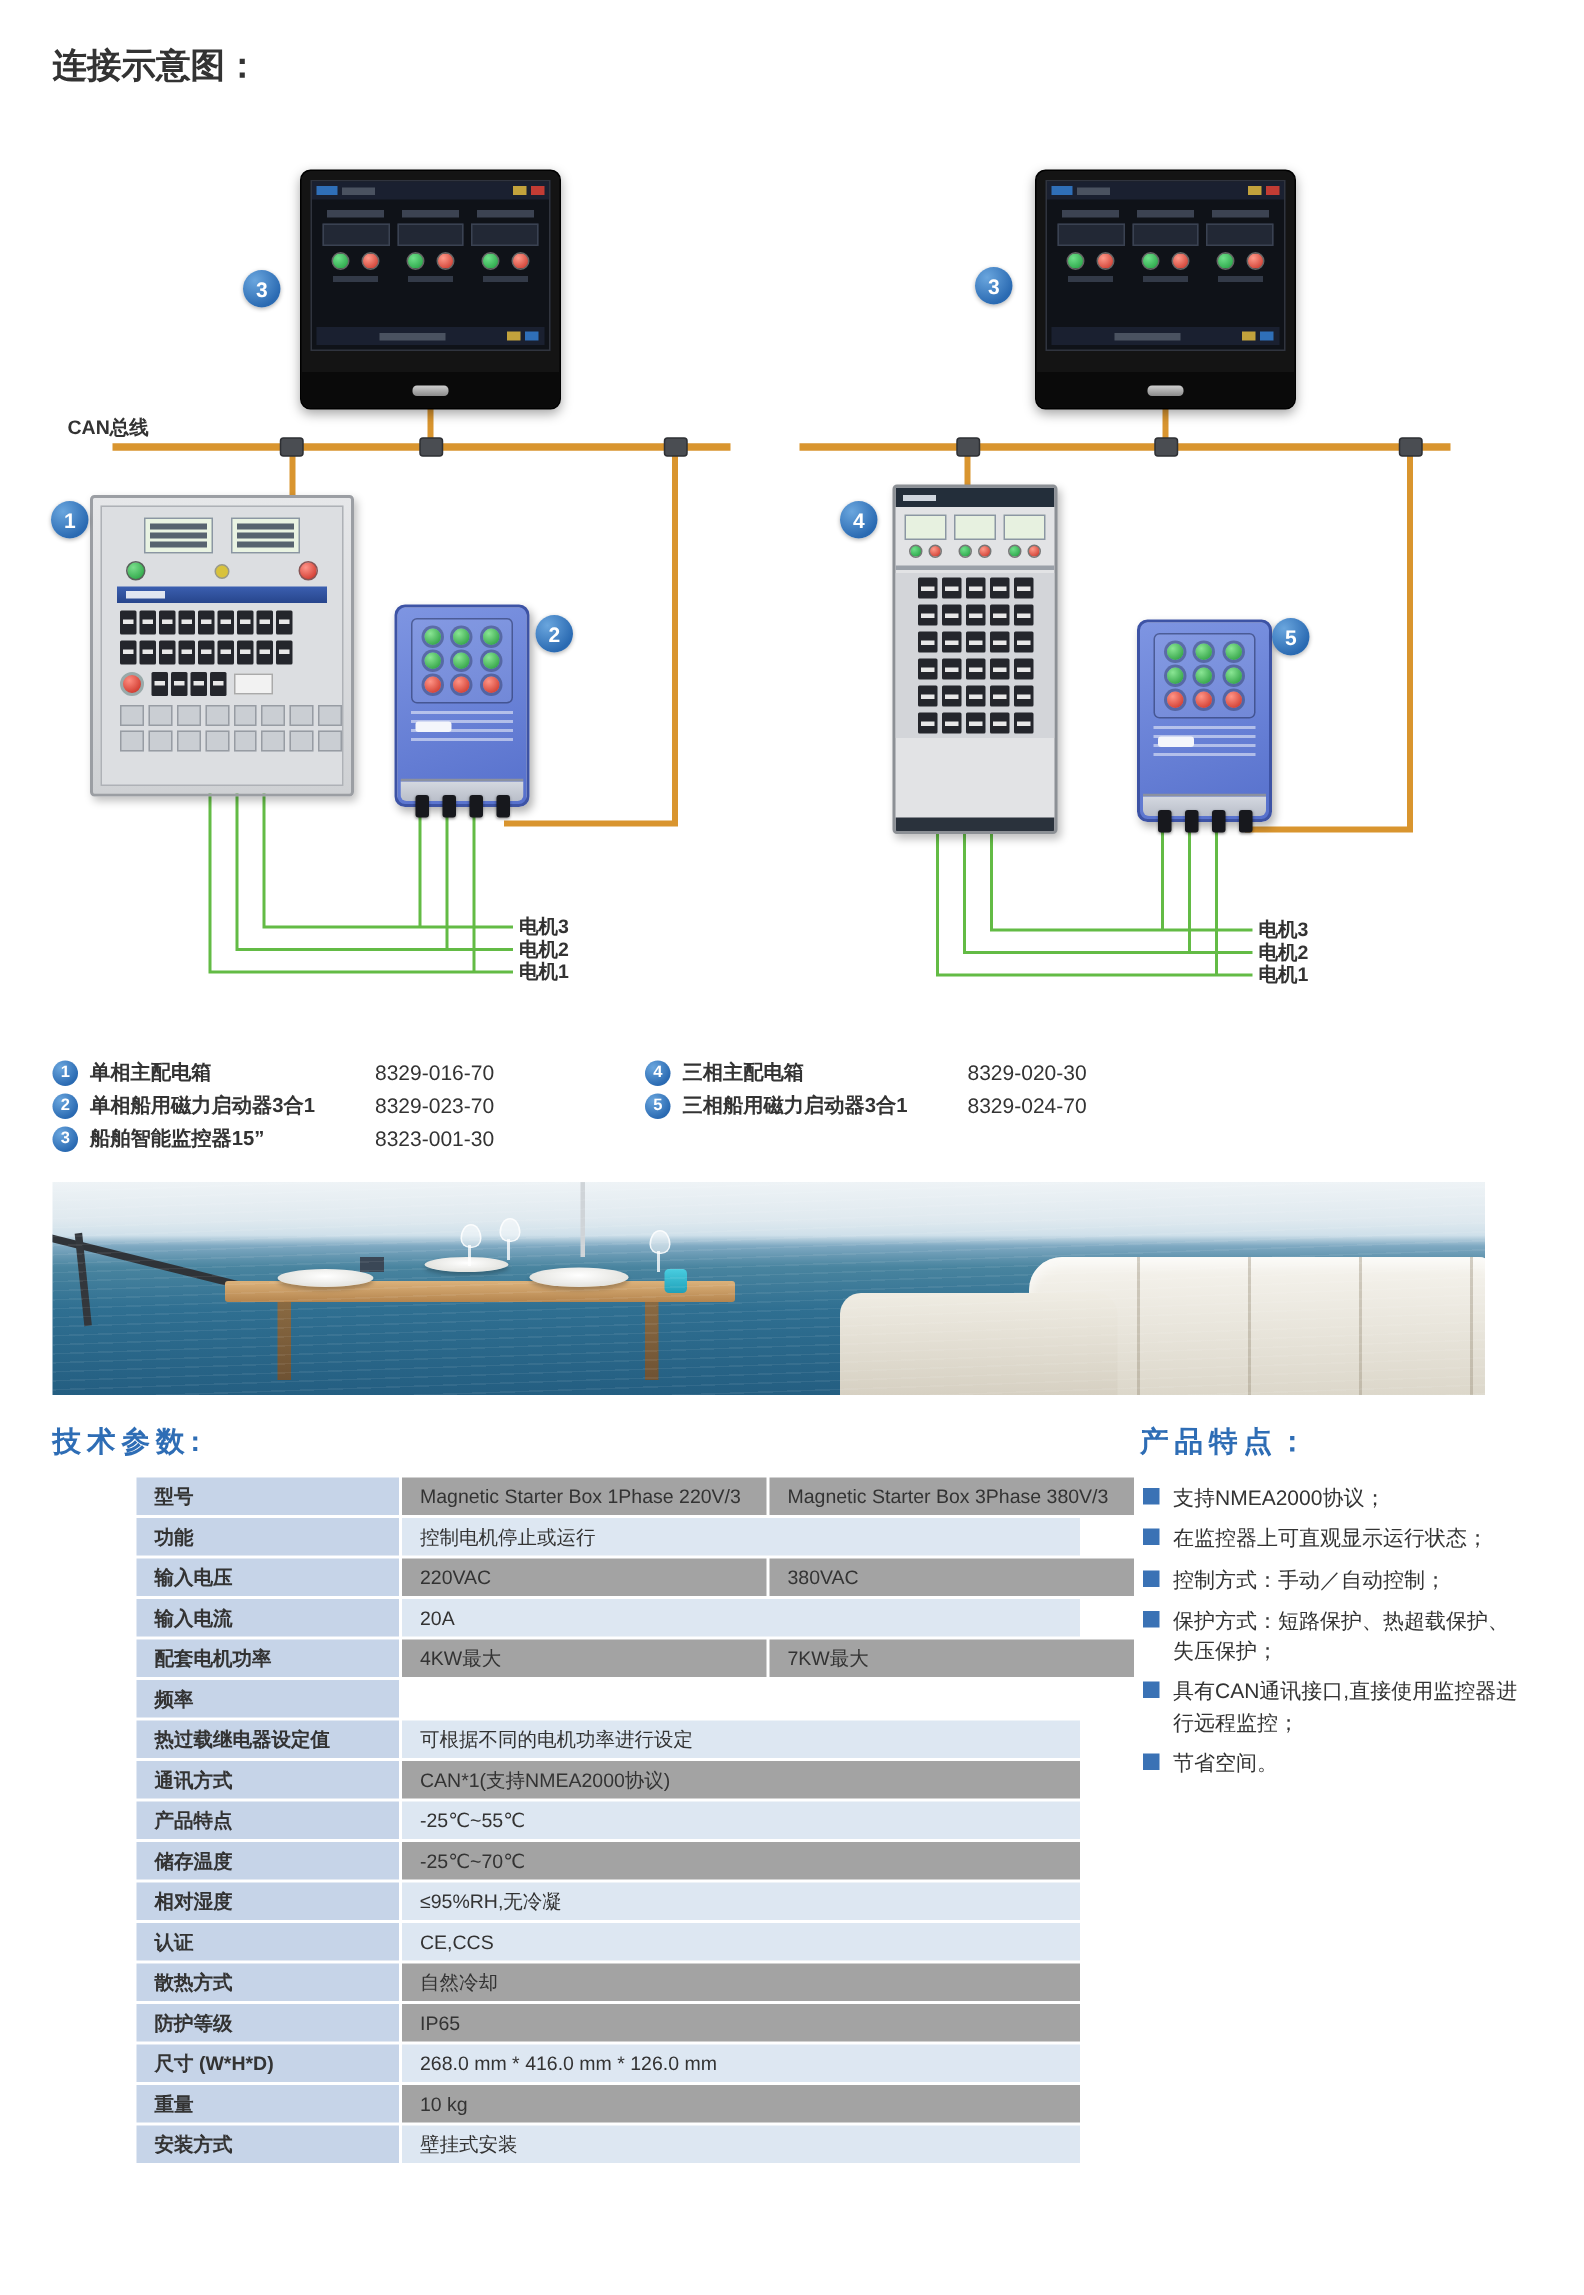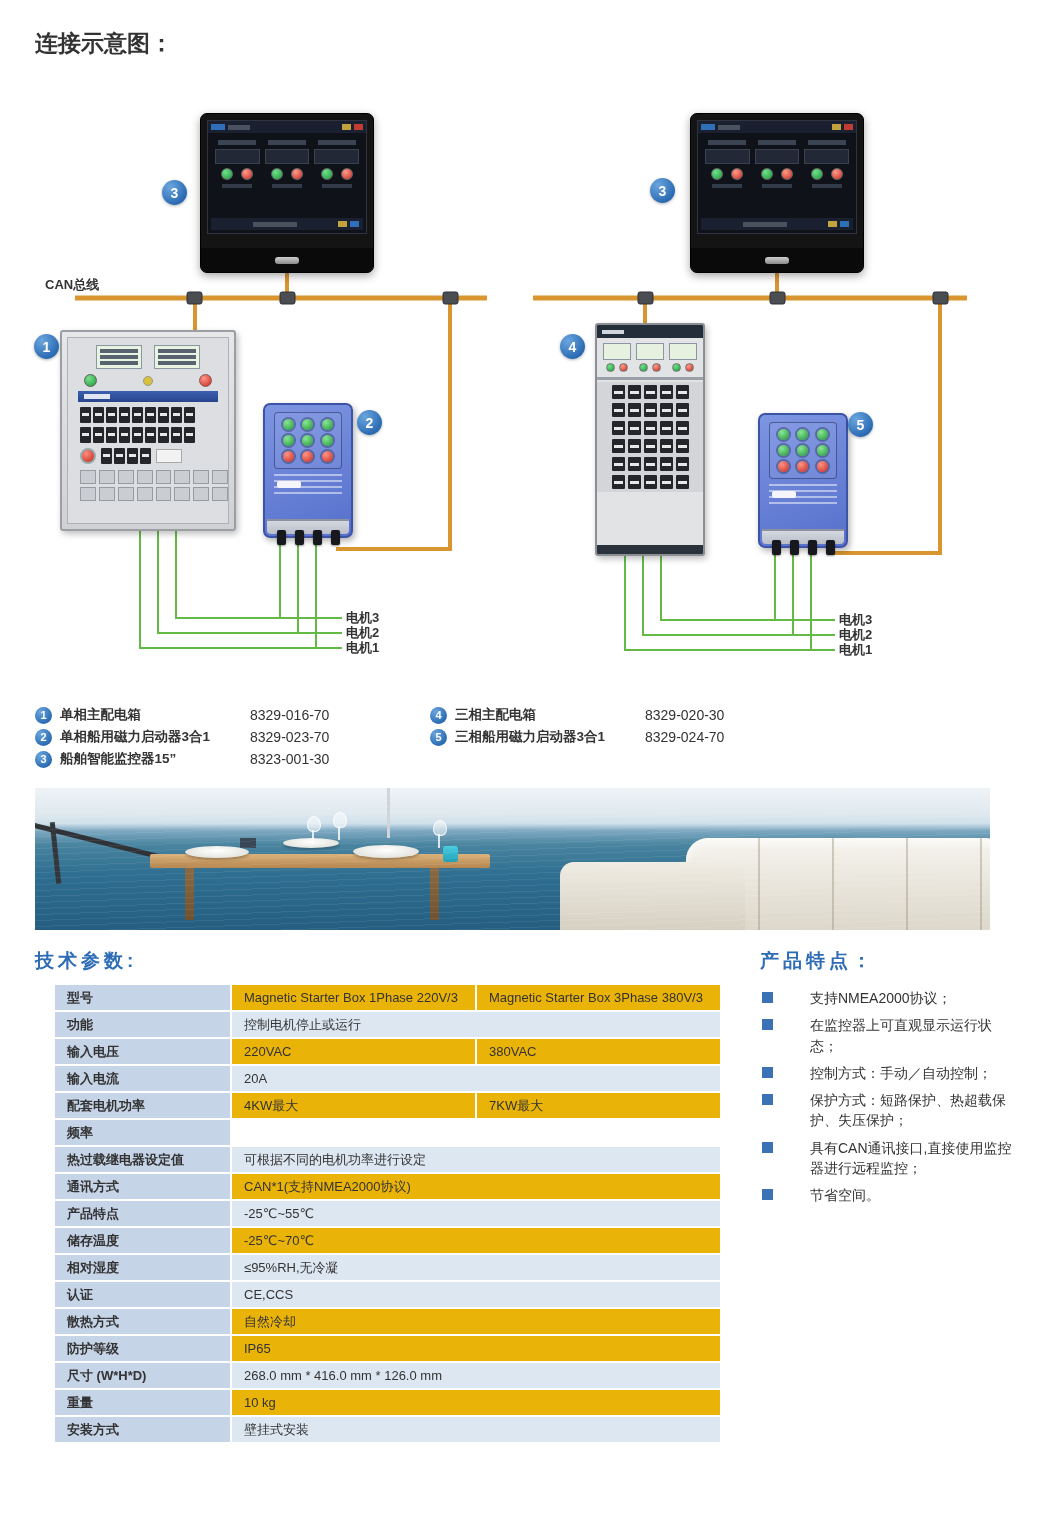--- a/index.html
+++ b/index.html
@@ -148,32 +148,32 @@
         background:repeating-linear-gradient(90deg,transparent 0 72px,rgba(160,150,130,.45) 72px 74px);}
   .sofa2{position:absolute;right:245px;top:74px;width:185px;height:68px;border-radius:14px 14px 0 0;
         background:linear-gradient(#efece3,#d6d0c2);}
 
   
   .sec-title{position:absolute;font-size:19px;font-weight:bold;color:#2e6db5;letter-spacing:4px;}
   .t-specs{left:35px;top:948px}.t-feat{left:760px;top:948px}
 
   
   .spec-table{position:absolute;left:55px;top:985px;width:665px;}
-  .spec-row{display:flex;margin-bottom:2px;}
+  .spec-row{display:flex;margin-bottom:2px;margin-left:36px;}
   .spec-label{width:175px;margin-right:2px;background:#c6d4e8;font-weight:bold;font-size:13px;line-height:15px;
               padding:5px 4px 5px 12px;box-sizing:border-box;flex:none;}
-  .spec-value{flex:1;background:#eab308;font-size:13px;line-height:15px;padding:5px 4px 5px 12px;box-sizing:border-box;}
+  .spec-value{flex:1;background:#a3a3a3;font-size:13px;line-height:15px;padding:5px 4px 5px 12px;box-sizing:border-box;}
   .spec-value.half{flex:none;width:243px;}
   .spec-value.half{margin-right:2px;}
   .spec-row .spec-value:last-child{margin-right:0;}
   .spec-row.alt .spec-value{background:#dde7f2;}
 
   
   .feat-list{position:absolute;left:762px;top:988px;width:254px;}
-  .feat-item{display:flex;margin-bottom:7px;gap:28px;}
+  .feat-item{display:flex;margin-bottom:7px;}
   .feat-sq{width:11px;height:11px;background:#3a72b5;margin:4px 9px 0 0;flex:none;}
   .feat-text{font-size:14px;line-height:1.45;color:#333;}
 </style>
 </head>
 <body>
 
 <div class="page">
 
   <h1 class="diagram-title">连接示意图：</h1>
 

